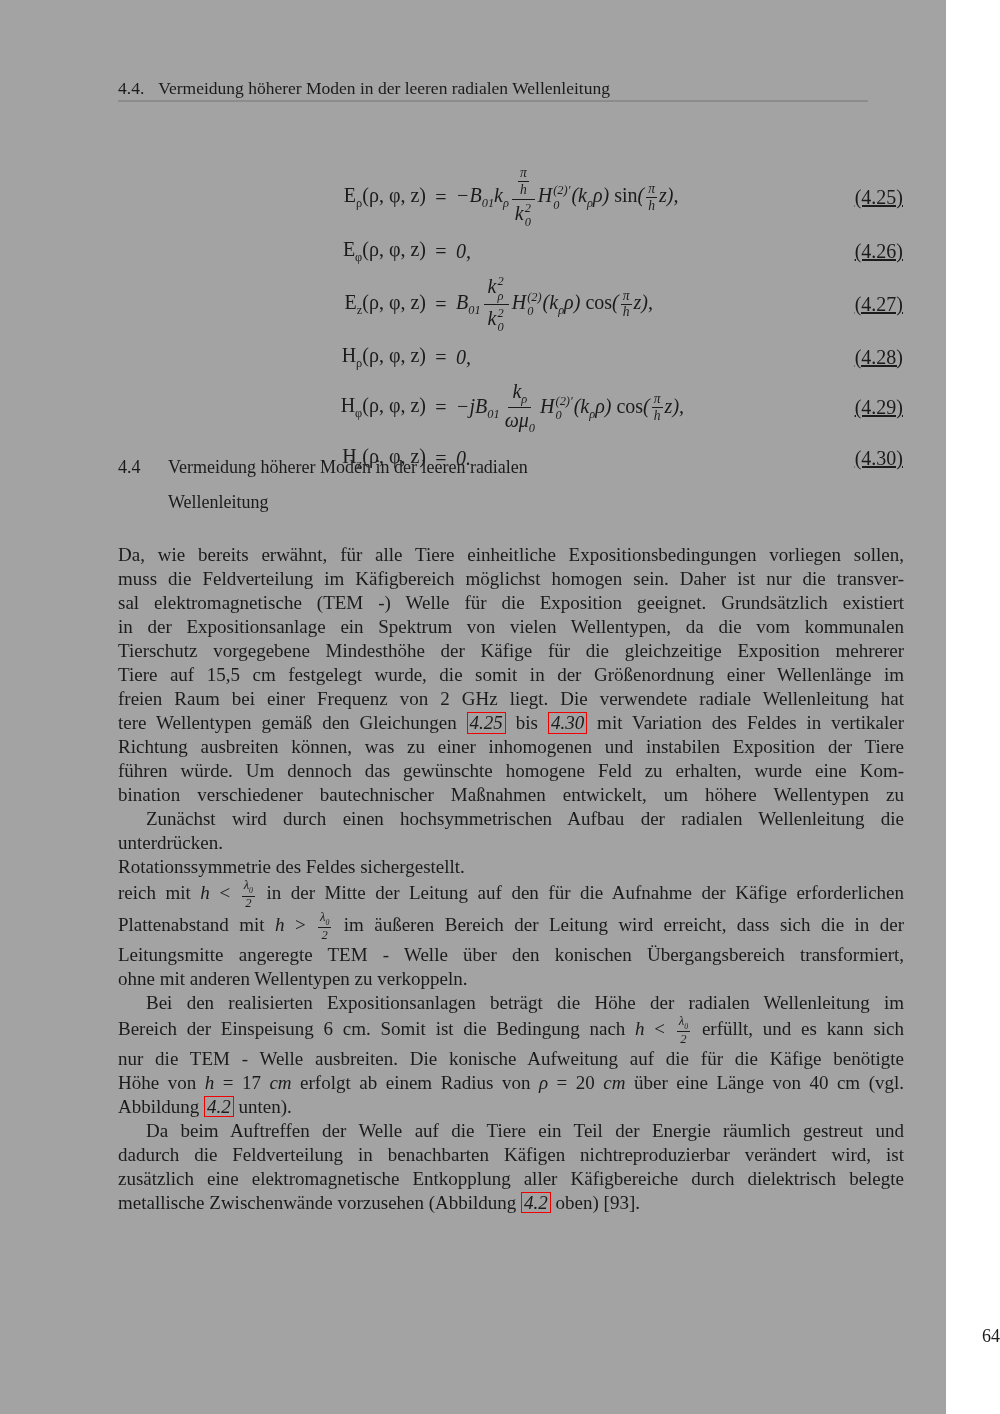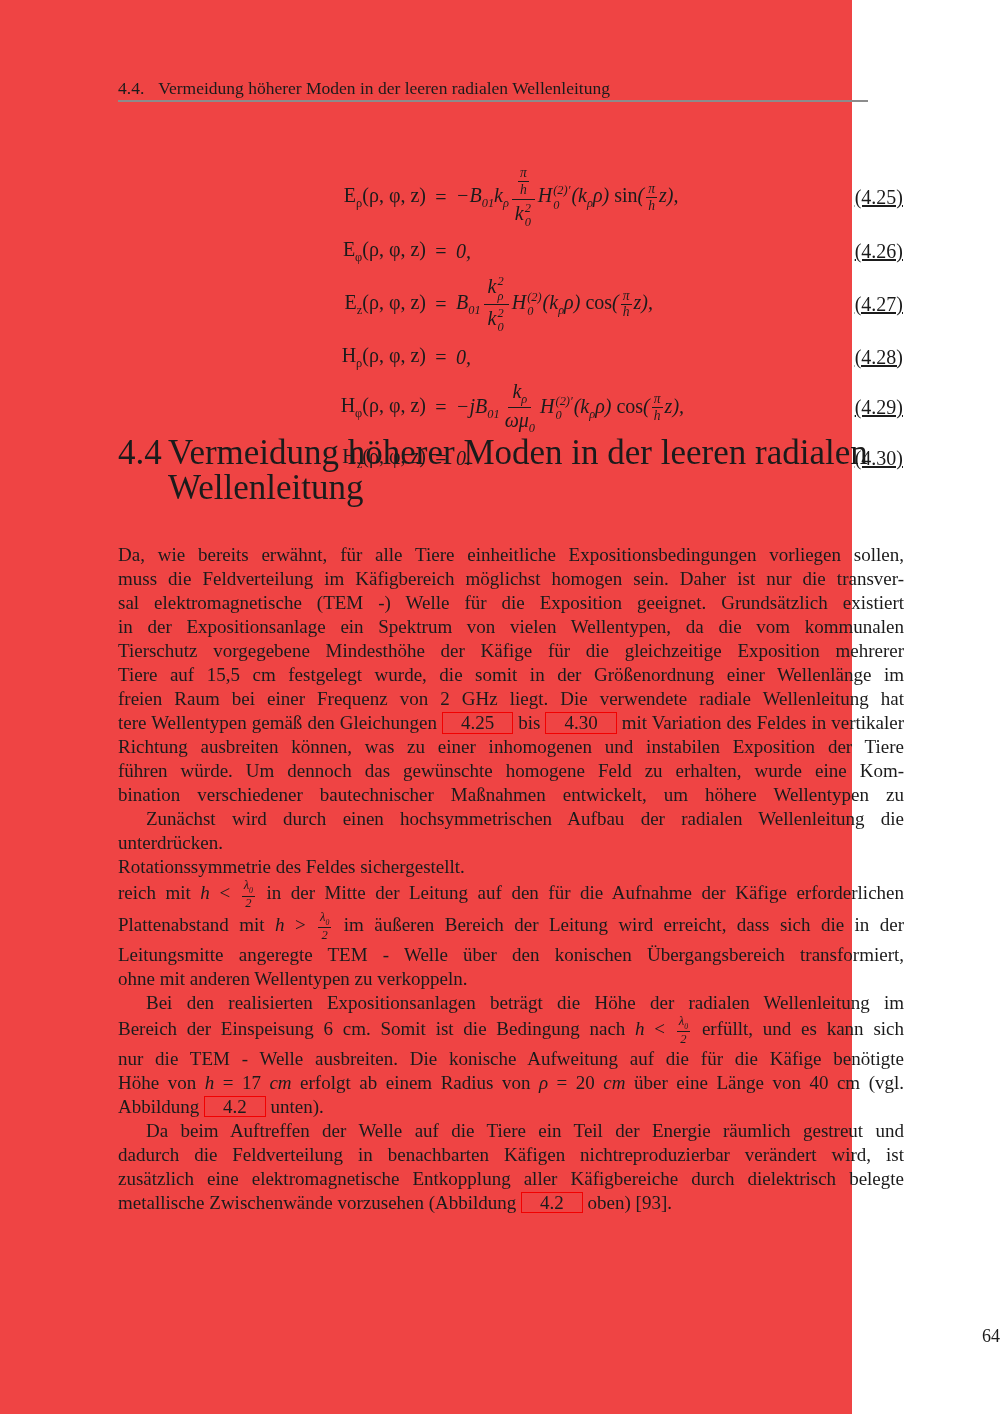--- a/index.html
+++ b/index.html
@@ -3,21 +3,21 @@
 <meta charset="utf-8">
 <style>
   html,body { margin:0; padding:0; background:#ffffff; }
   body {
     width:1000px; height:1414px;
     font-family:"Liberation Serif", serif;
     color:#1b1b1b;
     position:relative;
     overflow:hidden;
   }
-  .page { position:absolute; left:0; top:0; width:852px; height:1414px; background:#ef4444; }
+  .page { position:absolute; left:0; top:0; width:946px; height:1414px; background:#a3a3a3; }
 
   
   .running-header {
     position:absolute; left:118px; top:78px; width:785px;
     font-size:17.5px; white-space:nowrap;
   }
   .running-header .rh-num { margin-right:14px; }
   .header-rule {
     position:absolute; left:118px; top:100px; width:750px; height:2px;
     background:#8c8c8c;
@@ -43,40 +43,40 @@
   .ifrac { display:inline-flex; flex-direction:column; align-items:center;
     vertical-align:middle; font-size:0.68em; line-height:1.1; margin:0 2px; }
   .ifrac > .fn { border-bottom:1px solid #1b1b1b; padding:0 2px 0.5px; }
   .ifrac > .fd { padding:0.5px 2px 0; }
 
   .ss { display:inline-flex; flex-direction:column; align-items:flex-start;
     vertical-align:middle; font-size:0.62em; line-height:1.15; margin:0 1px; }
 
   
   .section-heading {
-    position:absolute; left:118px; top:435px; width:785px;
-    font-size:35px; line-height:35px; font-weight:normal;
+    position:absolute; left:118px; top:450px; width:785px;
+    font-size:18px; line-height:35px; font-weight:normal;
   }
   .section-heading .sec-num { position:absolute; left:0; top:0; }
   .section-heading .sec-title { display:block; margin-left:50px; }
 
   
   .body-text {
     position:absolute; left:118px; top:543px; width:786px;
     font-size:19px; line-height:24px;
   }
   .line { text-align:justify; text-align-last:justify; }
   .line.last { text-align-last:left; }
   .line.first-indent { text-indent:28px; }
   .line .mi { font-style:italic; }
   .line .ifrac { font-style:italic; font-size:0.66em; }
 
   .refbox {
     display:inline-block; border:1.4px solid #f20000;
-    padding:0 18px; line-height:1.05; text-indent:0;
+    padding:0 2px; line-height:1.05; text-indent:0;font-style:italic;
   }
 
   
   .page-number {
     position:absolute; left:0; top:1326px; width:1000px;
     text-align:right; font-size:18px;
   }
 </style>
 </head>
 <body>

